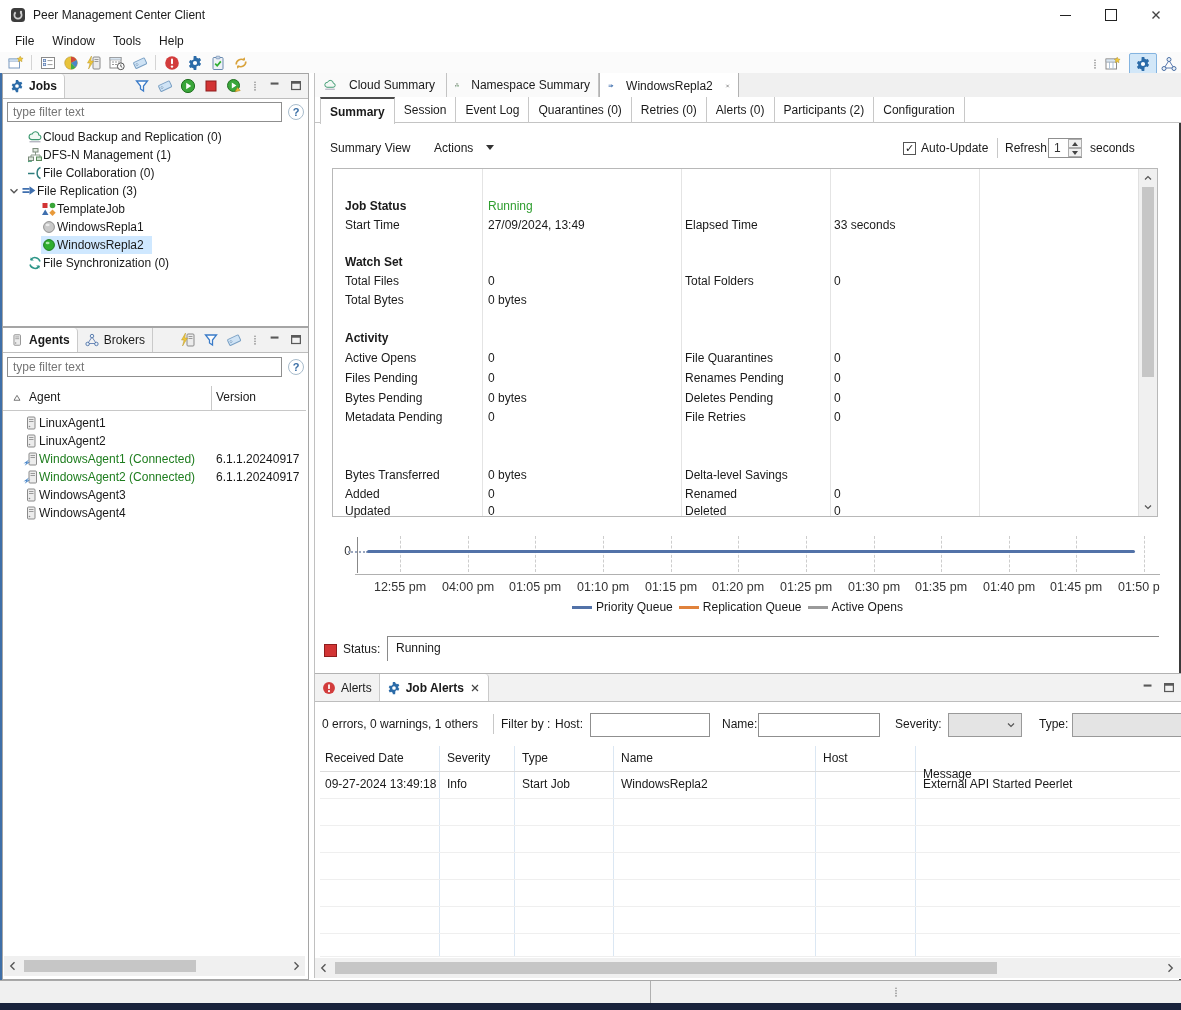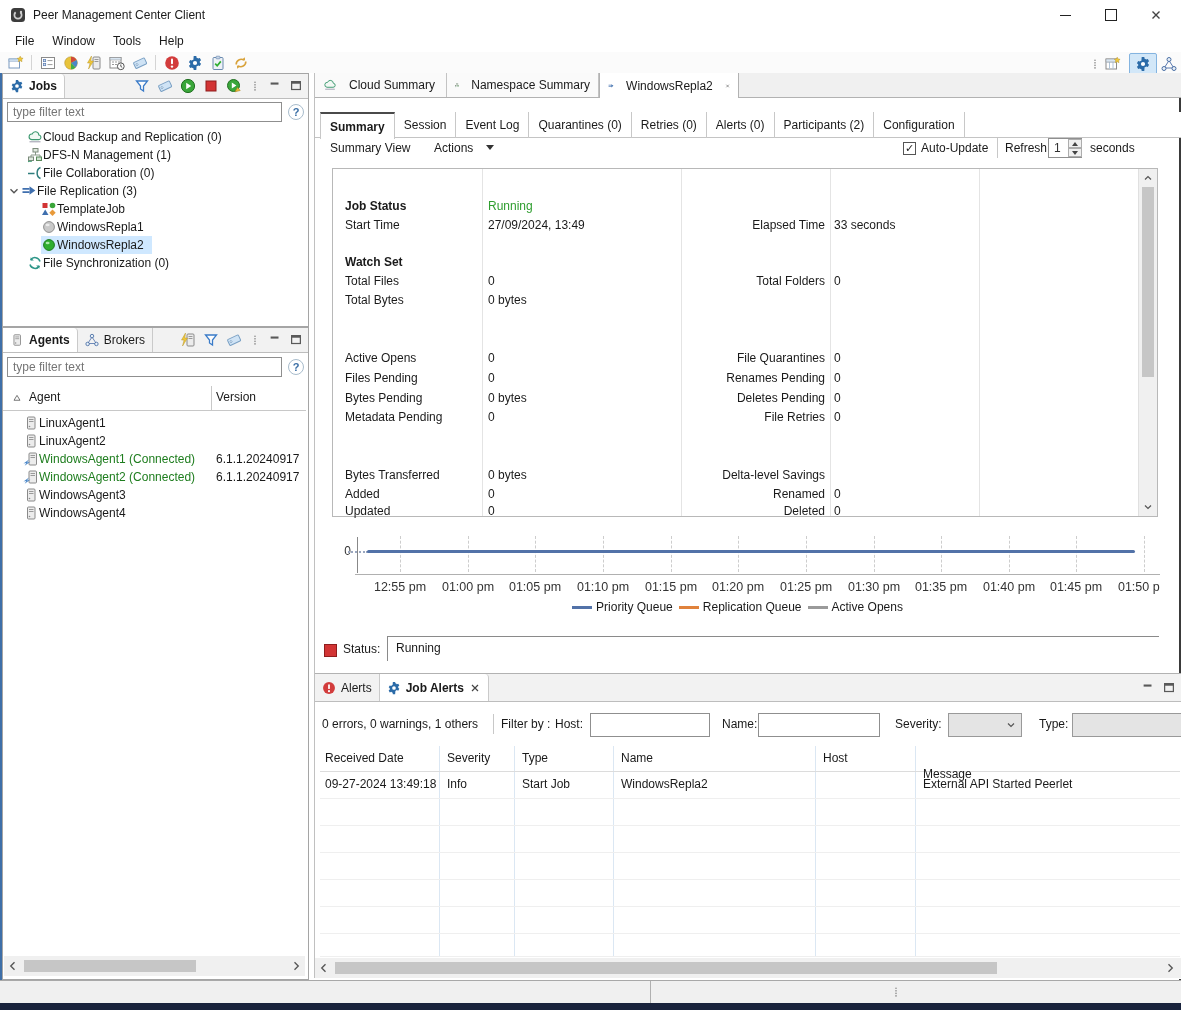--- a/index.html
+++ b/index.html
@@ -33,30 +33,30 @@
   .help::before{content:"?";}
   .titem{position:absolute;height:18px;display:flex;align-items:center;}
   .titem.sel{background:#cfe8ff;}
   .green{color:#1e7d1e;}
   .running{color:#2f9e2f;}
   .b{font-weight:bold;}
   
   .etabbar{left:315px;top:73px;width:866px;height:24px;background:#f0f0f0;border-bottom:1px solid #b2b2b2;display:flex;}
   .etab{height:24px;display:flex;align-items:center;gap:12px;padding:0 8px;border-right:1px solid #c3c3c3;background:#fafafa;box-sizing:border-box;}
   .etab.sel{background:#fff;border-right:1px solid #b2b2b2;border-left:1px solid #b2b2b2;height:25px;}
-  .stabbar{left:315px;top:97px;width:866px;height:26px;background:#fff;border-bottom:1px solid #c4c4c4;display:flex;padding-left:5px;box-sizing:border-box;margin-top:15px;}
+  .stabbar{left:315px;top:97px;width:866px;height:26px;background:#fff;border-bottom:1px solid #c4c4c4;display:flex;padding-left:5px;box-sizing:border-box;}
   .stab{height:26px;display:flex;align-items:center;padding:0 9px;border-right:1px solid #c8c8c8;box-sizing:border-box;}
   .stab.sel{background:#fff;font-weight:bold;border-top:2px solid #4a4a4a;border-left:1px solid #c8c8c8;height:27px;position:relative;z-index:2;}
   
   .stable{left:332px;top:168px;width:826px;height:349px;border:1px solid #b8b8b8;background:#fff;box-sizing:border-box;}
   .scol{position:absolute;top:0;bottom:0;width:1px;background:#e4e4e4;}
   .srow{position:absolute;left:0;width:100%;height:19px;line-height:19px;}
   .sl{position:absolute;left:12px;width:132px;}
   .sv{position:absolute;left:155px;width:185px;}
-  .sl2{position:absolute;left:352px;width:140px;text-align:right;}
+  .sl2{position:absolute;left:352px;width:140px;}
   .sv2{position:absolute;left:501px;width:140px;}
   
   .vsb{position:absolute;background:#f0f0f0;border-left:1px solid #e0e0e0;}
   .hsb{position:absolute;background:#f0f0f0;}
   .thumb{position:absolute;background:#c6c6c6;}
   .sbarrow{position:absolute;width:14px;height:14px;display:flex;align-items:center;justify-content:center;}
   
   .gline{position:absolute;top:6px;height:36px;width:0;border-left:1px dashed #cdcdcd;}
   .tick{position:absolute;top:50px;width:64px;text-align:center;color:#333;font-size:12.5px;}
   .lgd{display:flex;align-items:center;gap:4px;}
@@ -637,20 +637,23 @@
     <div class="srow" style="top:103px">
         <span class="sl">Total Files</span>
         <span class="sv">0</span>
         <span class="sl2">Total Folders</span>
         <span class="sv2">0</span>
       </div>
     <div class="srow" style="top:122px">
         <span class="sl">Total Bytes</span>
         <span class="sv">0 bytes</span>
       </div>
+    <div class="srow" style="top:160px">
+        <span class="sl b">Activity</span>
+      </div>
     <div class="srow" style="top:180px">
         <span class="sl">Active Opens</span>
         <span class="sv">0</span>
         <span class="sl2">File Quarantines</span>
         <span class="sv2">0</span>
       </div>
     <div class="srow" style="top:200px">
         <span class="sl">Files Pending</span>
         <span class="sv">0</span>
         <span class="sl2">Renames Pending</span>
@@ -713,21 +716,21 @@
     <div class="gline" style="left:626px"></div>
     <div class="gline" style="left:694px"></div>
     <div class="gline" style="left:761px"></div>
     <div class="gline" style="left:829px"></div>
     <div class="a" style="left:42px;top:7px;width:1px;height:36px;background:#888"></div>
     <span class="a" style="left:14px;top:14px;width:22px;text-align:right;color:#333">0</span>
     <div class="a" style="left:33px;top:21px;width:20px;border-top:2px dotted #9aa7c0"></div>
     <div class="a" style="left:52px;top:20px;width:768px;height:3px;background:#5272a8;border-radius:2px"></div>
     <div class="a" style="left:40px;top:44px;width:805px;height:1px;background:#b0b0b0"></div>
     <span class="tick" style="left:53px">12:55 pm</span>
-    <span class="tick" style="left:121px">01:00 pm</span>
+    <span class="tick" style="left:121px">04:00 pm</span>
     <span class="tick" style="left:188px">01:05 pm</span>
     <span class="tick" style="left:256px">01:10 pm</span>
     <span class="tick" style="left:324px">01:15 pm</span>
     <span class="tick" style="left:391px">01:20 pm</span>
     <span class="tick" style="left:459px">01:25 pm</span>
     <span class="tick" style="left:527px">01:30 pm</span>
     <span class="tick" style="left:594px">01:35 pm</span>
     <span class="tick" style="left:662px">01:40 pm</span>
     <span class="tick" style="left:729px">01:45 pm</span>
     <span class="tick" style="left:797px">01:50 pm</span>

